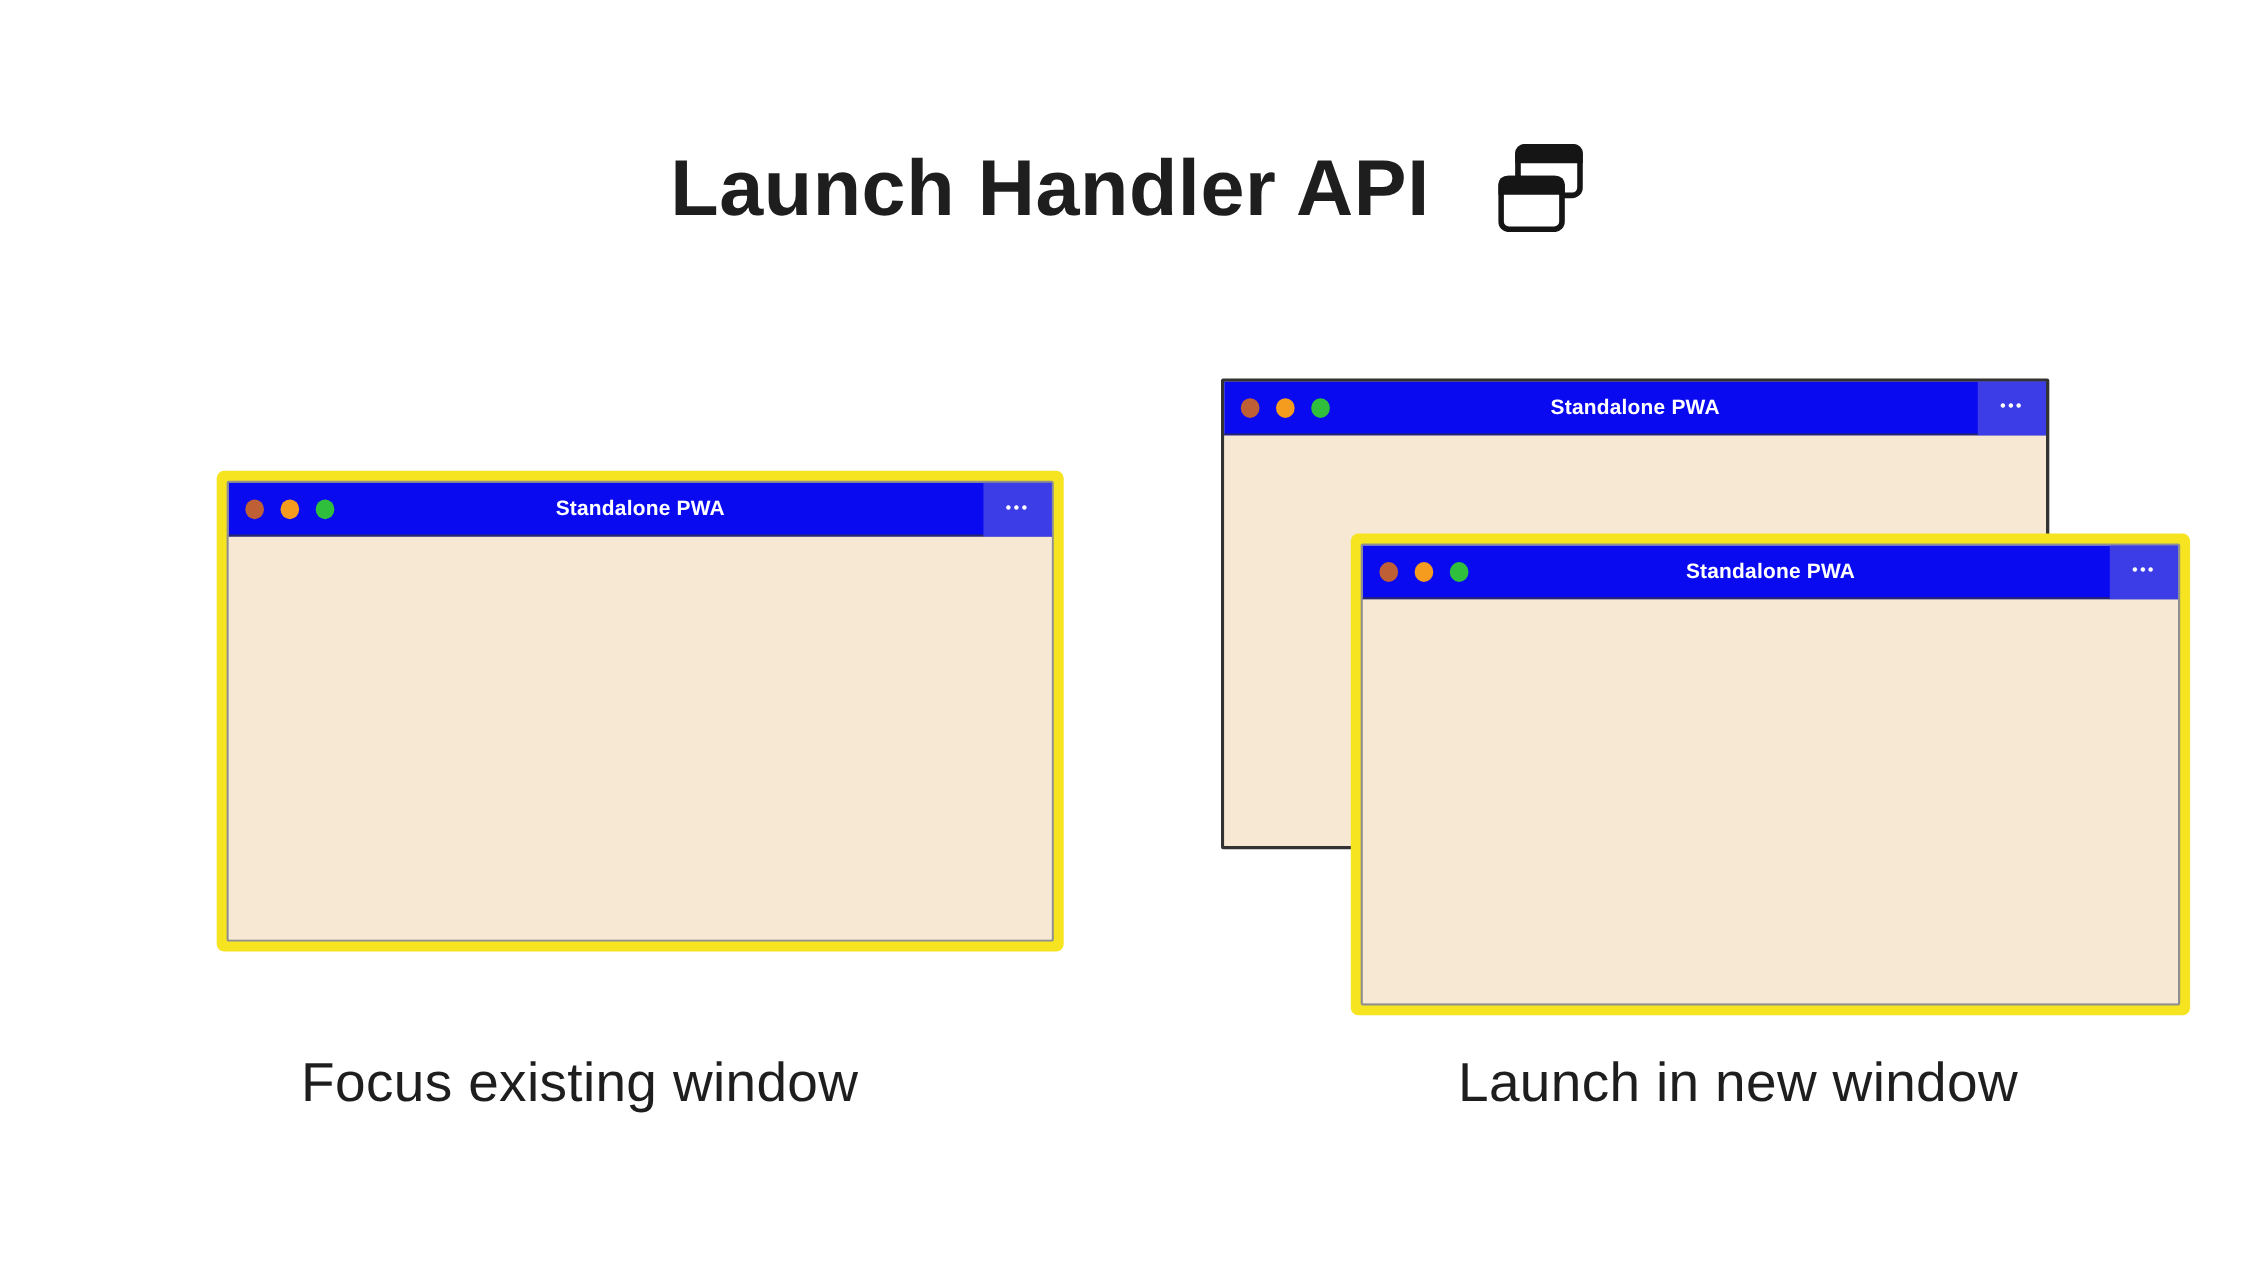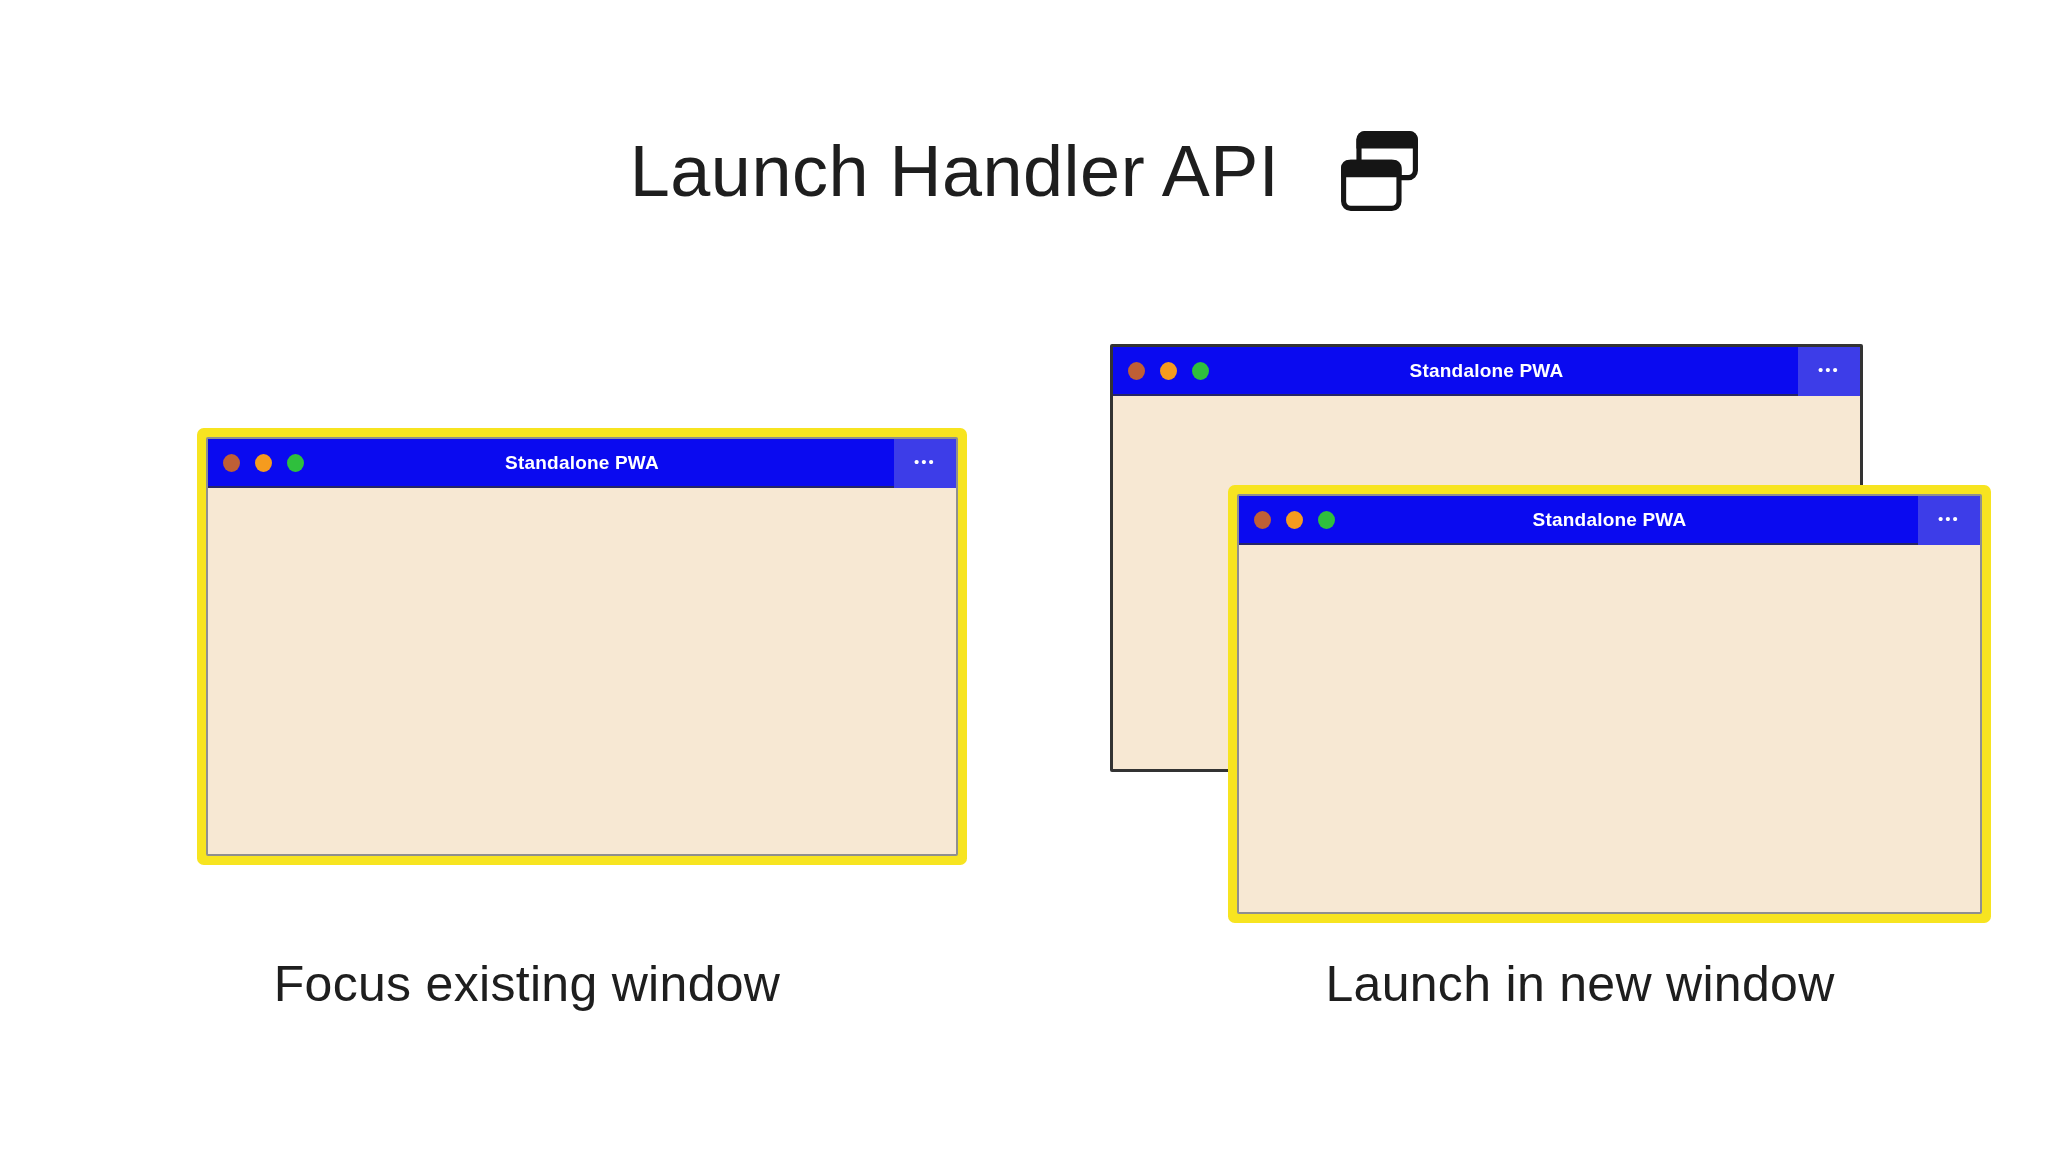--- a/index.html
+++ b/index.html
@@ -15,21 +15,21 @@
     --text-dark:#1e1e1e;
   }
   *{margin:0;padding:0;box-sizing:border-box;}
   html,body{background:#ffffff;}
   body{font-family:"Liberation Sans",sans-serif;}
   .stage{position:relative;width:2048px;height:1152px;background:#ffffff;overflow:hidden;}
 
   
   .title-row{position:absolute;left:0;right:0;top:116px;height:110px;
     display:flex;justify-content:center;align-items:center;gap:62px;}
-  .page-title{font-size:72px;font-weight:400;color:var(--text-dark);letter-spacing:.5px;line-height:1;}
+  .page-title{font-size:72px;font-weight:700;color:var(--text-dark);letter-spacing:.5px;line-height:1;}
   .title-icon{width:77px;height:80px;flex:0 0 auto;}
 
   
   .window{position:absolute;background:var(--content-cream);
     border:2px solid var(--window-border-gray);border-radius:2px;}
   .window.highlight{box-shadow:0 0 0 9px var(--highlight-yellow);}
   .window.plain{border:3px solid var(--window-border-dark);box-shadow:none;}
   .win-left {left:206px; top:437px; width:752px; height:419px; z-index:3;}
   .win-back {left:1110px;top:344px; width:753px; height:428px; z-index:1;}
   .win-front{left:1237px;top:494px; width:745px; height:420px; z-index:2;}

